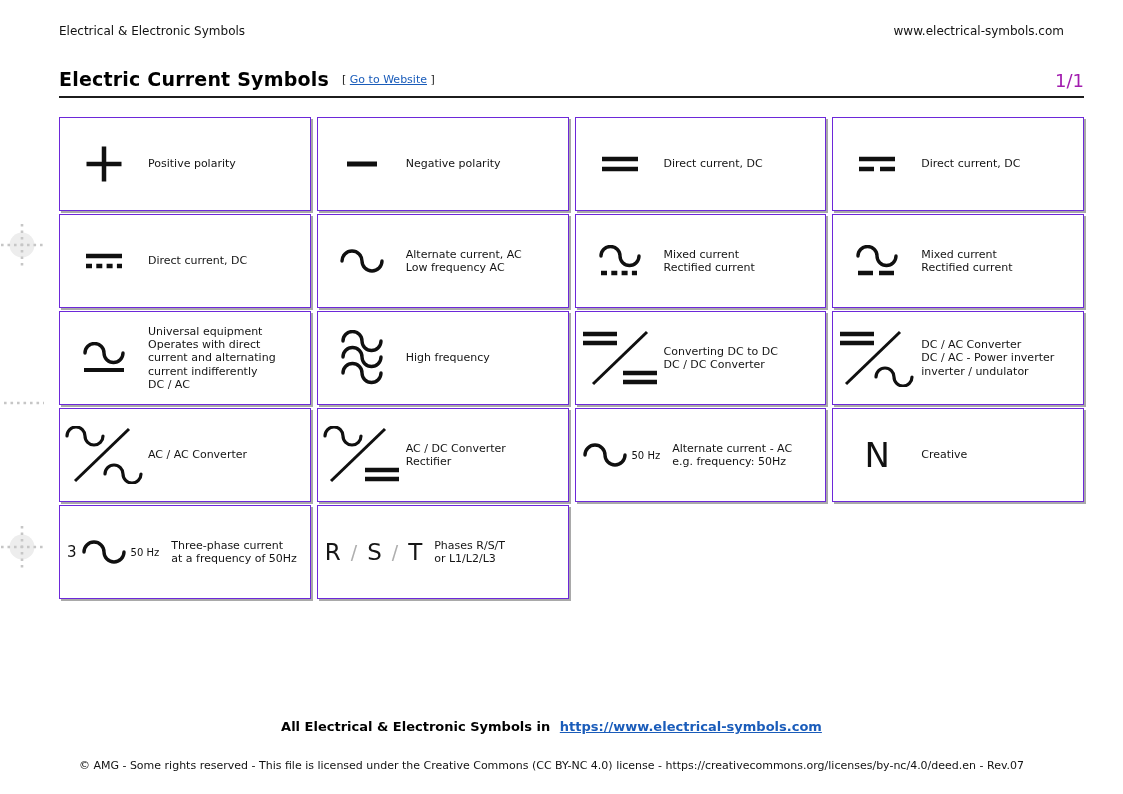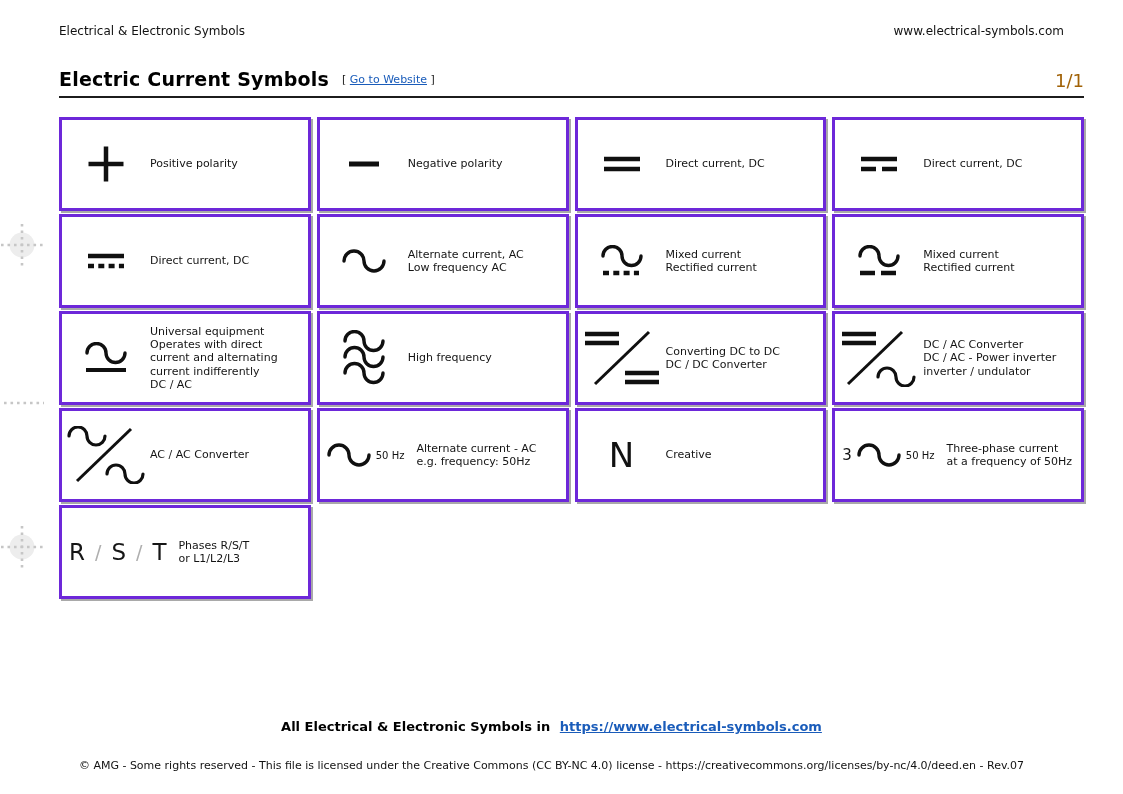--- a/index.html
+++ b/index.html
@@ -7,27 +7,27 @@
   #page{position:relative;width:1103px;height:794px;background:#fff;overflow:hidden;}
 
   .hdr{position:absolute;top:24px;font-size:12px;color:#111;}
   .hdr-left{left:59px;}
   .hdr-right{right:39px;}
 
   .title-row{position:absolute;left:59px;top:68px;width:1025px;}
   .doc-title{display:inline-block;font-size:19px;font-weight:bold;color:#000;letter-spacing:.2px;}
   .title-link-wrap{display:inline-block;font-size:11px;color:#222;margin-left:8px;vertical-align:3px;}
   a.link{color:#1a5cba;text-decoration:underline;cursor:pointer;}
-  .page-num{position:absolute;right:0;top:2px;font-size:18px;color:#a16207;}
+  .page-num{position:absolute;right:0;top:2px;font-size:18px;color:#a21caf;}
   .title-rule{position:absolute;left:59px;top:96px;width:1025px;height:2px;background:#1c1c1c;}
 
   #grid{position:absolute;left:59px;top:117px;width:1025px;
         display:grid;grid-template-columns:repeat(4,1fr);
         column-gap:6px;row-gap:3px;grid-auto-rows:94px;}
-  .cell{border:3px solid #6d28d9;box-shadow:2px 2px 0 0 #a9a9a9;background:#fff;
+  .cell{border:1px solid #6d28d9;box-shadow:2px 2px 0 0 #a9a9a9;background:#fff;
         display:flex;align-items:center;box-sizing:border-box;}
   .sym{flex:0 0 88px;display:flex;align-items:center;justify-content:center;color:#101010;}
   .cell.wide .sym{flex:0 0 auto;justify-content:flex-start;padding-left:7px;margin-right:12px;gap:5px;}
   .label{flex:1;font-size:11px;line-height:13.2px;color:#141414;white-space:pre-line;padding-right:3px;}
   .glyph{font-size:34px;line-height:1;color:#111;}
   .pre{font-size:15px;color:#111;}
   .hz{font-size:10px;color:#111;}
   .phase{font-size:23px;color:#161616;}
   .sep{font-size:19px;color:#aeaeae;margin:0 5px;}
   .sym svg{display:block;}
@@ -218,20 +218,31 @@
       <div class="sym">
           <svg width="78" height="58" viewBox="0 0 78 58">
             <path d="M2 10 a9 9 0 0 1 18 0 a9 9 0 0 0 18 0" stroke="#101010" stroke-width="3.2" fill="none" stroke-linecap="round"></path>
             <path d="M10 55 L64 3" stroke="#101010" stroke-width="3" fill="none"></path>
             <path d="M40 48 a9 9 0 0 1 18 0 a9 9 0 0 0 18 0" stroke="#101010" stroke-width="3.2" fill="none" stroke-linecap="round"></path>
           </svg>
         </div>
       <div class="label">AC / AC Converter</div>
     </div>
 
+    <div class="cell">
+      <div class="sym">
+          <svg width="78" height="58" viewBox="0 0 78 58">
+            <path d="M2 10 a9 9 0 0 1 18 0 a9 9 0 0 0 18 0" stroke="#101010" stroke-width="3.2" fill="none" stroke-linecap="round"></path>
+            <path d="M8 55 L62 3" stroke="#101010" stroke-width="3" fill="none"></path>
+            <path d="M42 44 H76 M42 53 H76" stroke="#101010" stroke-width="4.6" fill="none"></path>
+          </svg>
+        </div>
+      <div class="label">AC / DC Converter
+Rectifier</div>
+    </div>
 
     <div class="cell wide">
       <div class="sym">
           <svg width="44" height="24" viewBox="0 0 44 24">
             <path d="M2 12 a10 10 0 0 1 20 0 a10 10 0 0 0 20 0" stroke="#101010" stroke-width="3.4" fill="none" stroke-linecap="round"></path>
           </svg>
           <span class="hz">50 Hz</span>
         </div>
       <div class="label">Alternate current - AC
 e.g. frequency: 50Hz</div>

